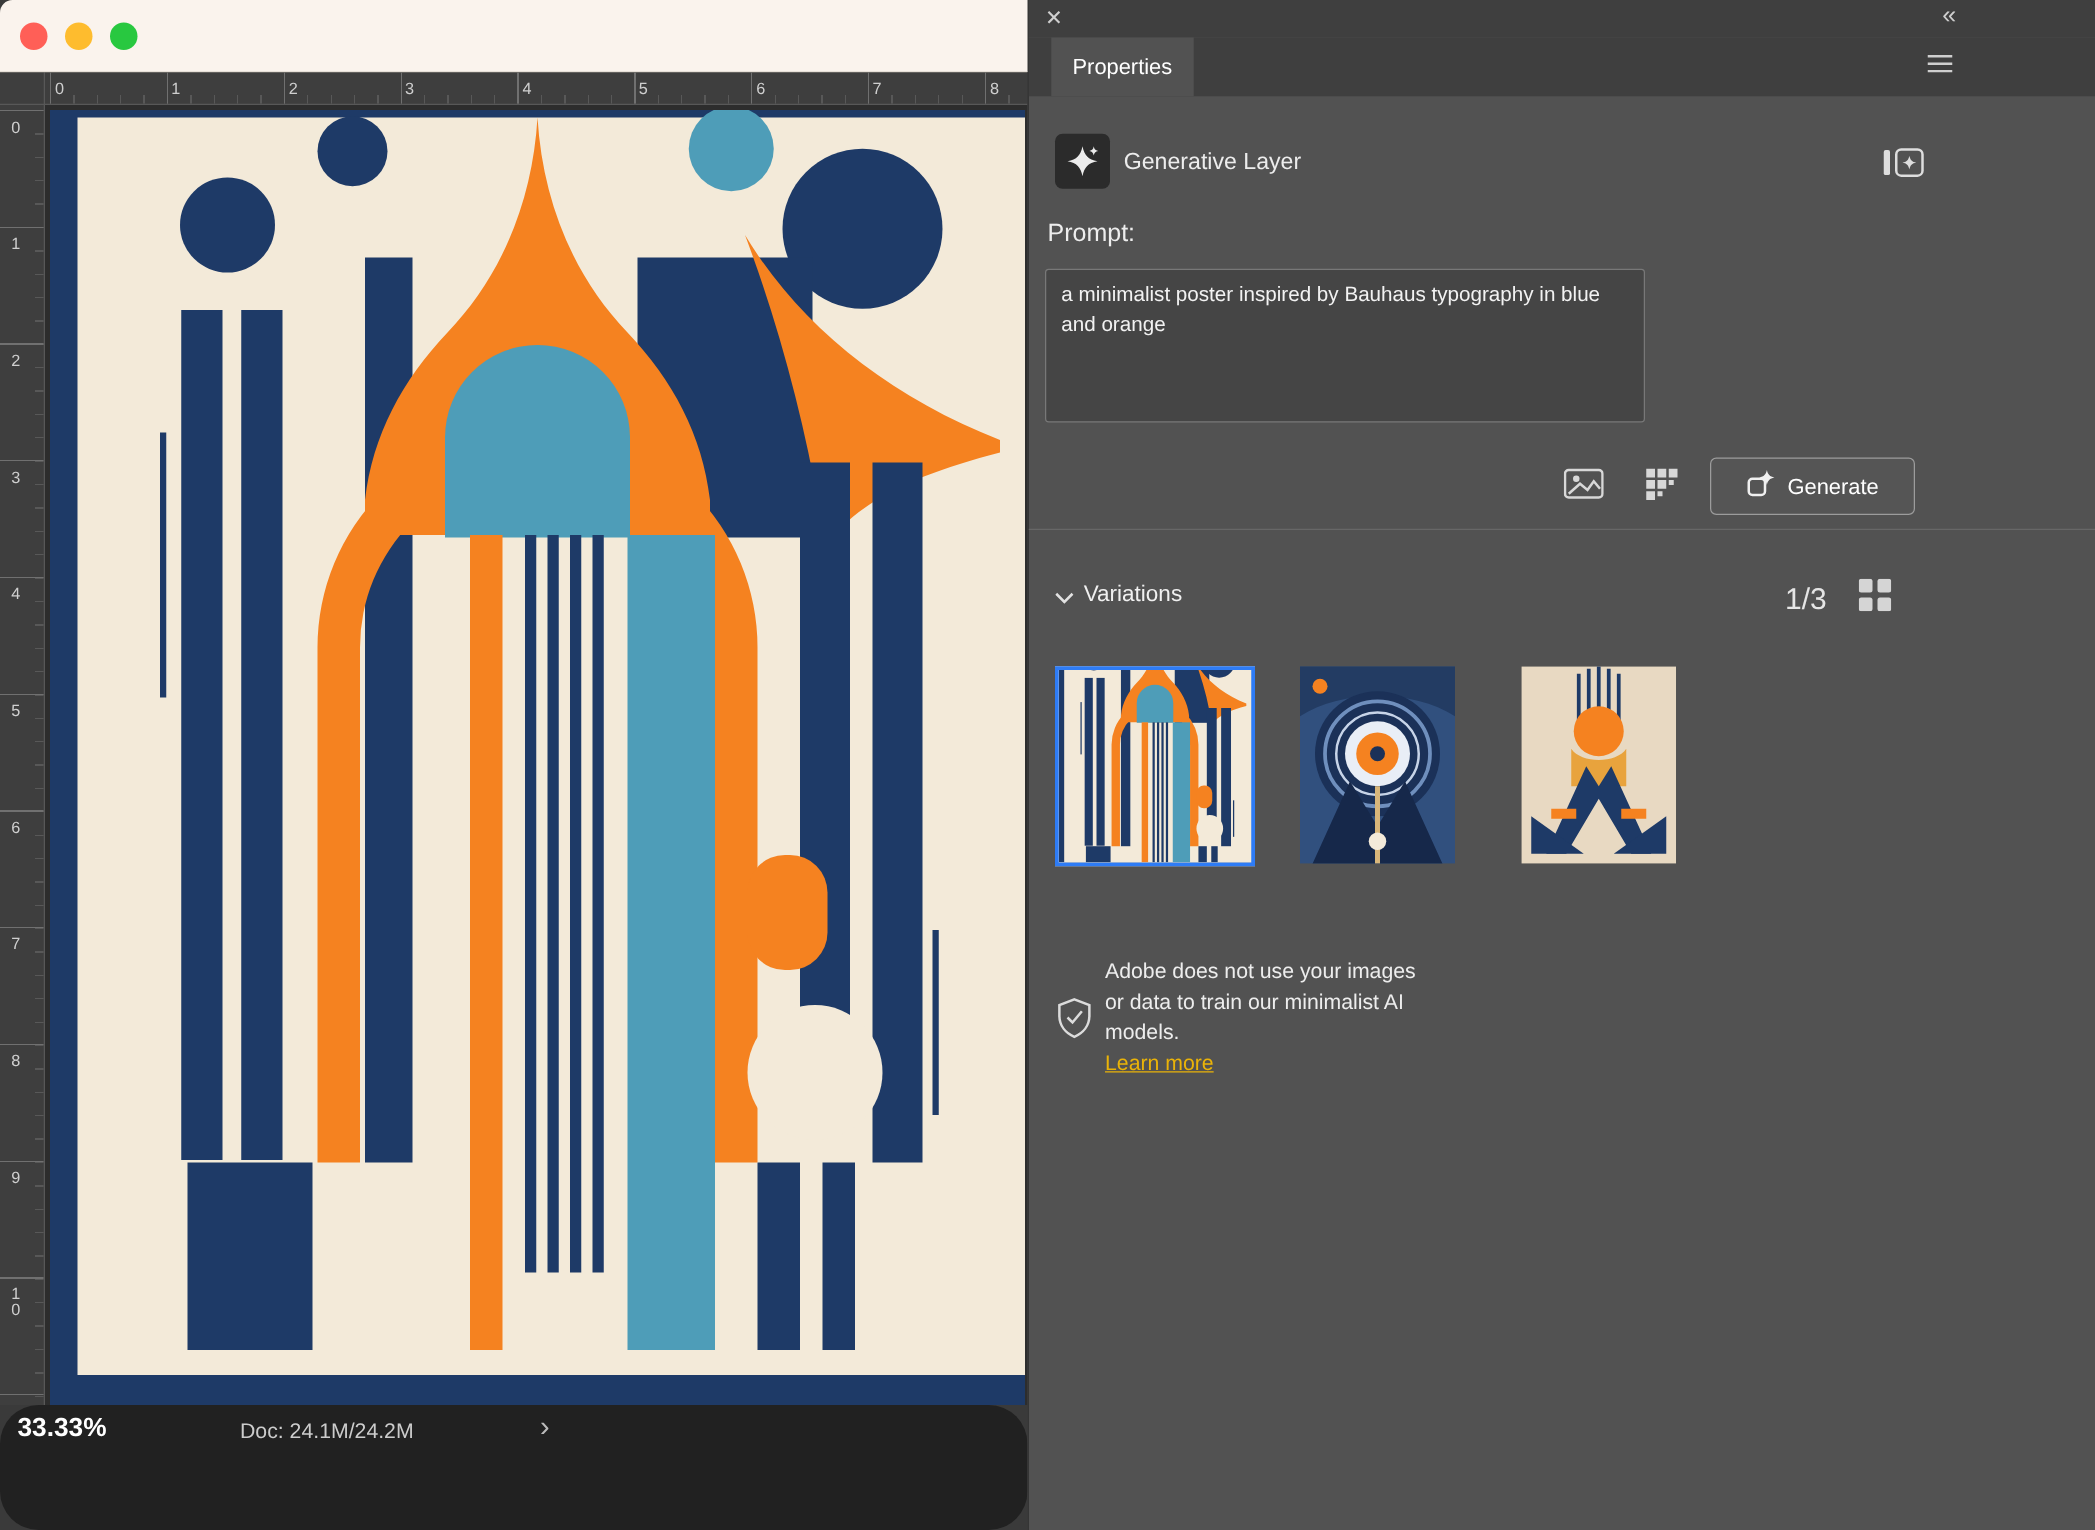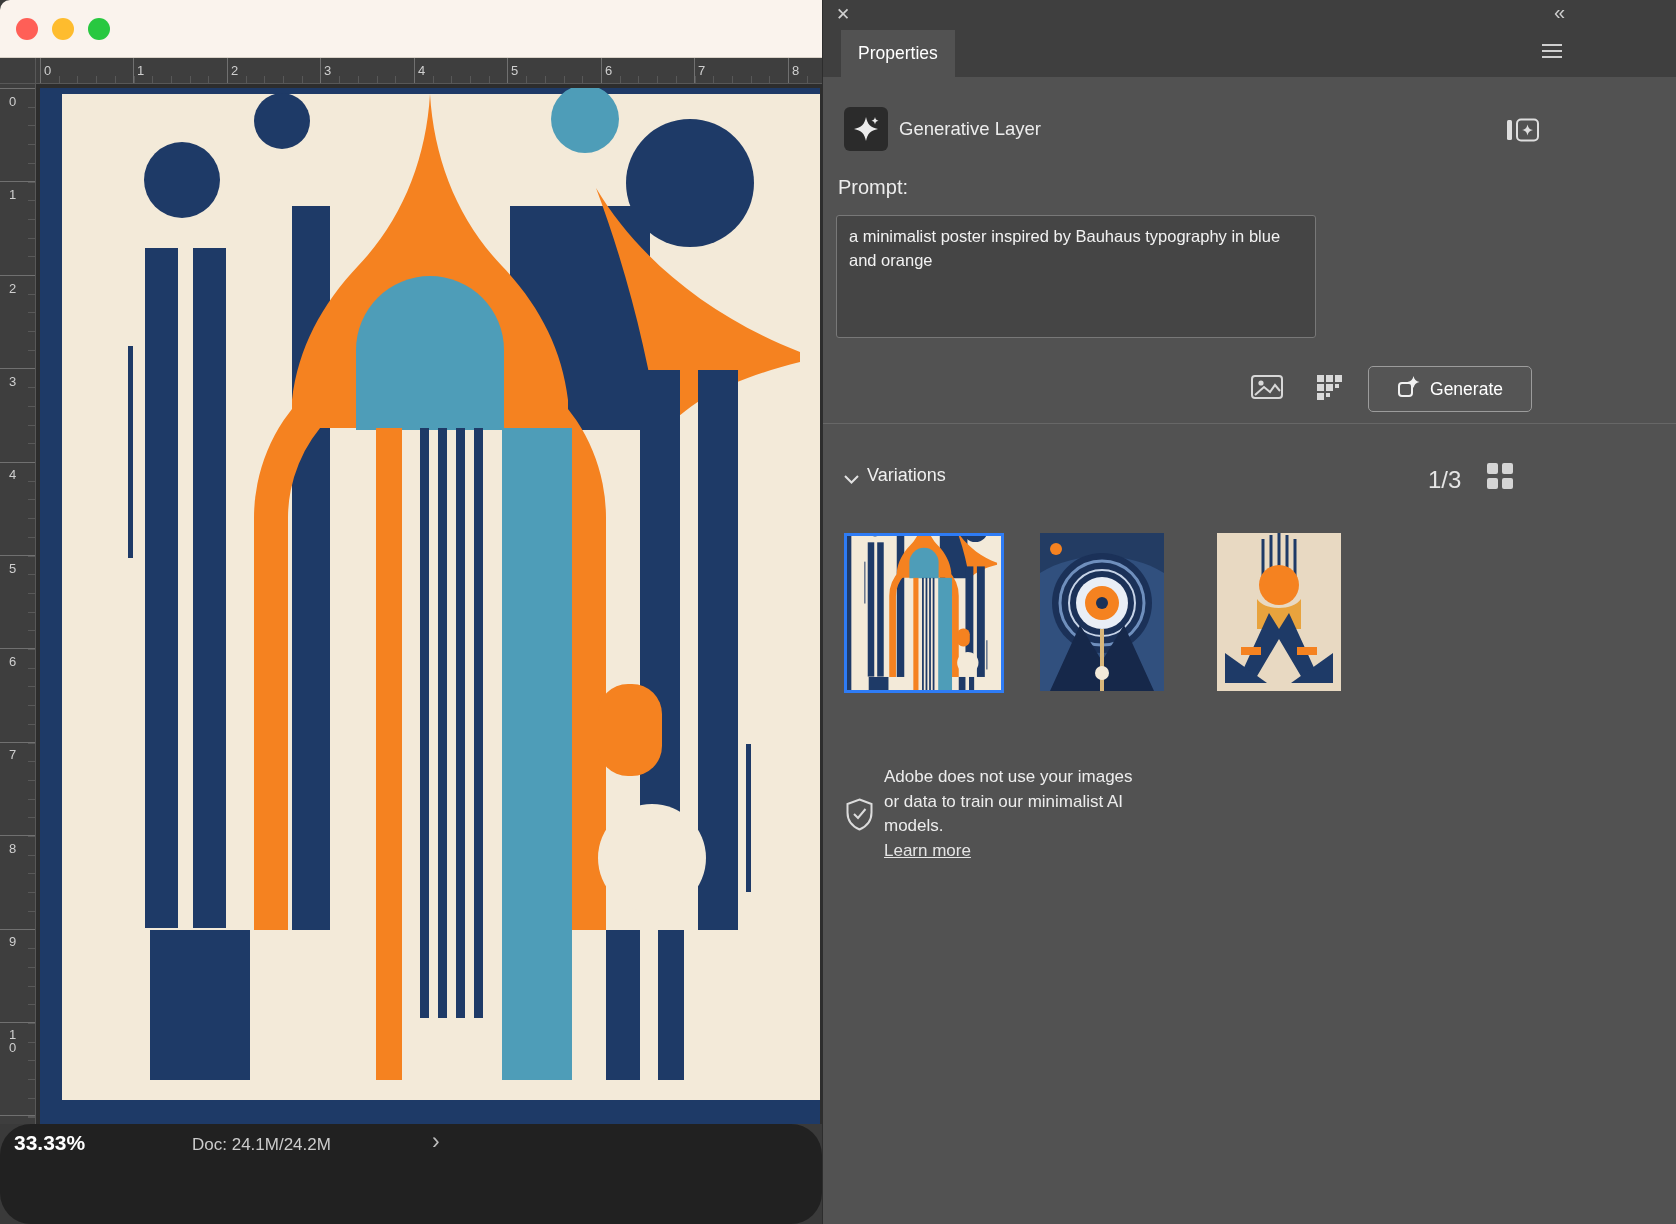--- a/index.html
+++ b/index.html
@@ -79,21 +79,21 @@
 
   .thumbs { position:absolute; left:21px; top:440px; height:162px; }
   .thumb { position:absolute; top:0; overflow:hidden; cursor:pointer; }
   .thumb svg { display:block; }
   .thumb.selected { border:3px solid #2e7cf6; width:160px; height:160px; background:#f3ead9; }
   .thumb.t2 { left:196px; width:124px; height:158px; }
   .thumb.t3 { left:373px; width:124px; height:158px; }
 
   .shield { position:absolute; left:22px; top:705px; }
   .privacy-text { position:absolute; left:61px; top:672px; font-size:17px; line-height:24.5px; color:#ededed; }
-  .learn-more { color:#e5e5e5; text-decoration:underline; cursor:pointer;text-align:center; }
+  .learn-more { color:#eab308; text-decoration:underline; cursor:pointer;text-align:center; }
 </style>
 </head>
 <body>
 
 <div class="screen">
 
   <div class="titlebar">
     <div class="traffic-lights">
       <span class="tl red"></span>
       <span class="tl yellow"></span>

